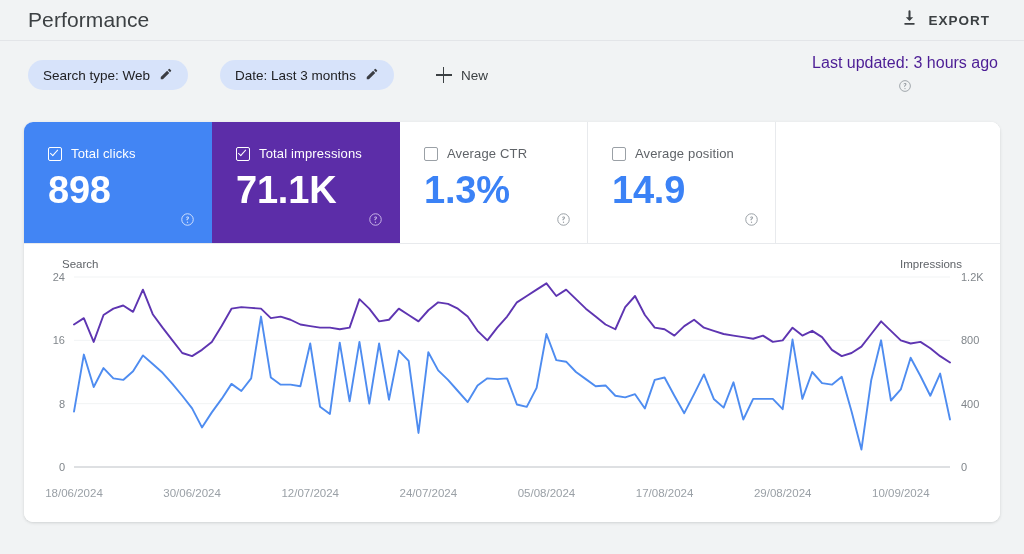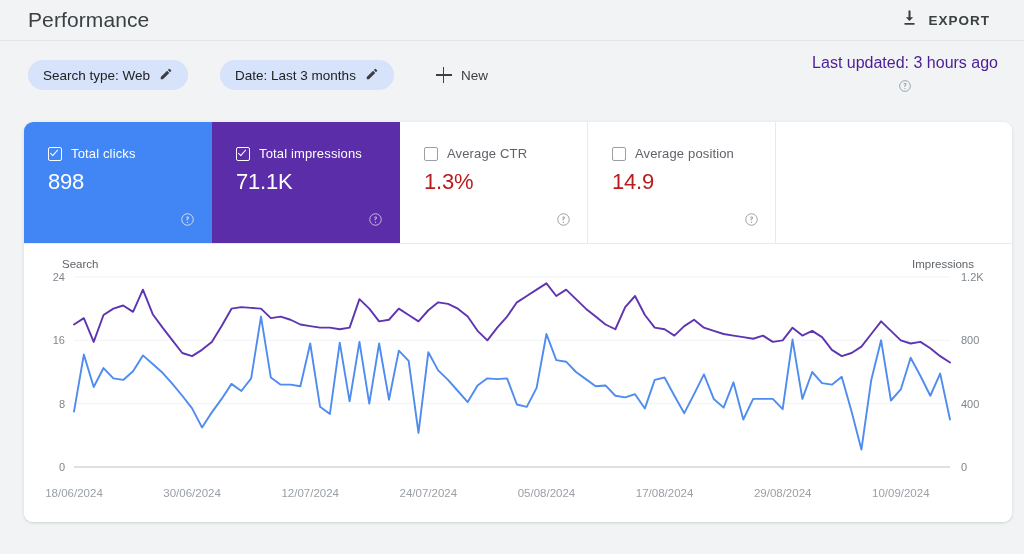--- a/index.html
+++ b/index.html
@@ -103,21 +103,21 @@
     align-items: center;
     gap: 7px;
     font-size: 16px;
     color: #4c1d95;
     white-space: nowrap;
     flex-direction: column;
   }
 
   
   .main-card {
-    margin: 13px 12px 0 24px;
+    margin: 13px 24px 0 24px;
     background: #ffffff;
     border-radius: 9px;
     overflow: hidden;
     height: 400px;
     box-shadow: 0 1px 2px rgba(60,64,67,.10), 0 1px 3px 1px rgba(60,64,67,.06);
   }
 
   
   .metrics {
     display: flex;
@@ -160,27 +160,27 @@
     transform: rotate(42deg);
   }
   .tile-label {
     font-size: 13px;
     letter-spacing: .15px;
   }
   .tile.blue .tile-label, .tile.purple .tile-label { color: #ffffff; }
   .tile.plain .tile-label { color: #5f6368; }
   .tile-value {
     margin-top: 9px;
-    font-size: 22px;
-    font-weight: 400;
+    font-size: 38px;
+    font-weight: 700;
     letter-spacing: -.2px;
     line-height: 1.1;
   }
   .tile.blue .tile-value, .tile.purple .tile-value { color: #ffffff; }
-  .tile.plain .tile-value { color: #b91c1c; }
+  .tile.plain .tile-value { color: #3b82f6; }
   .help {
     position: absolute;
     right: 16px;
     bottom: 12px;
   }
   .tiles-rest { flex: 1; background: #fff; }
 
   
   .chart-area {
     position: relative;

